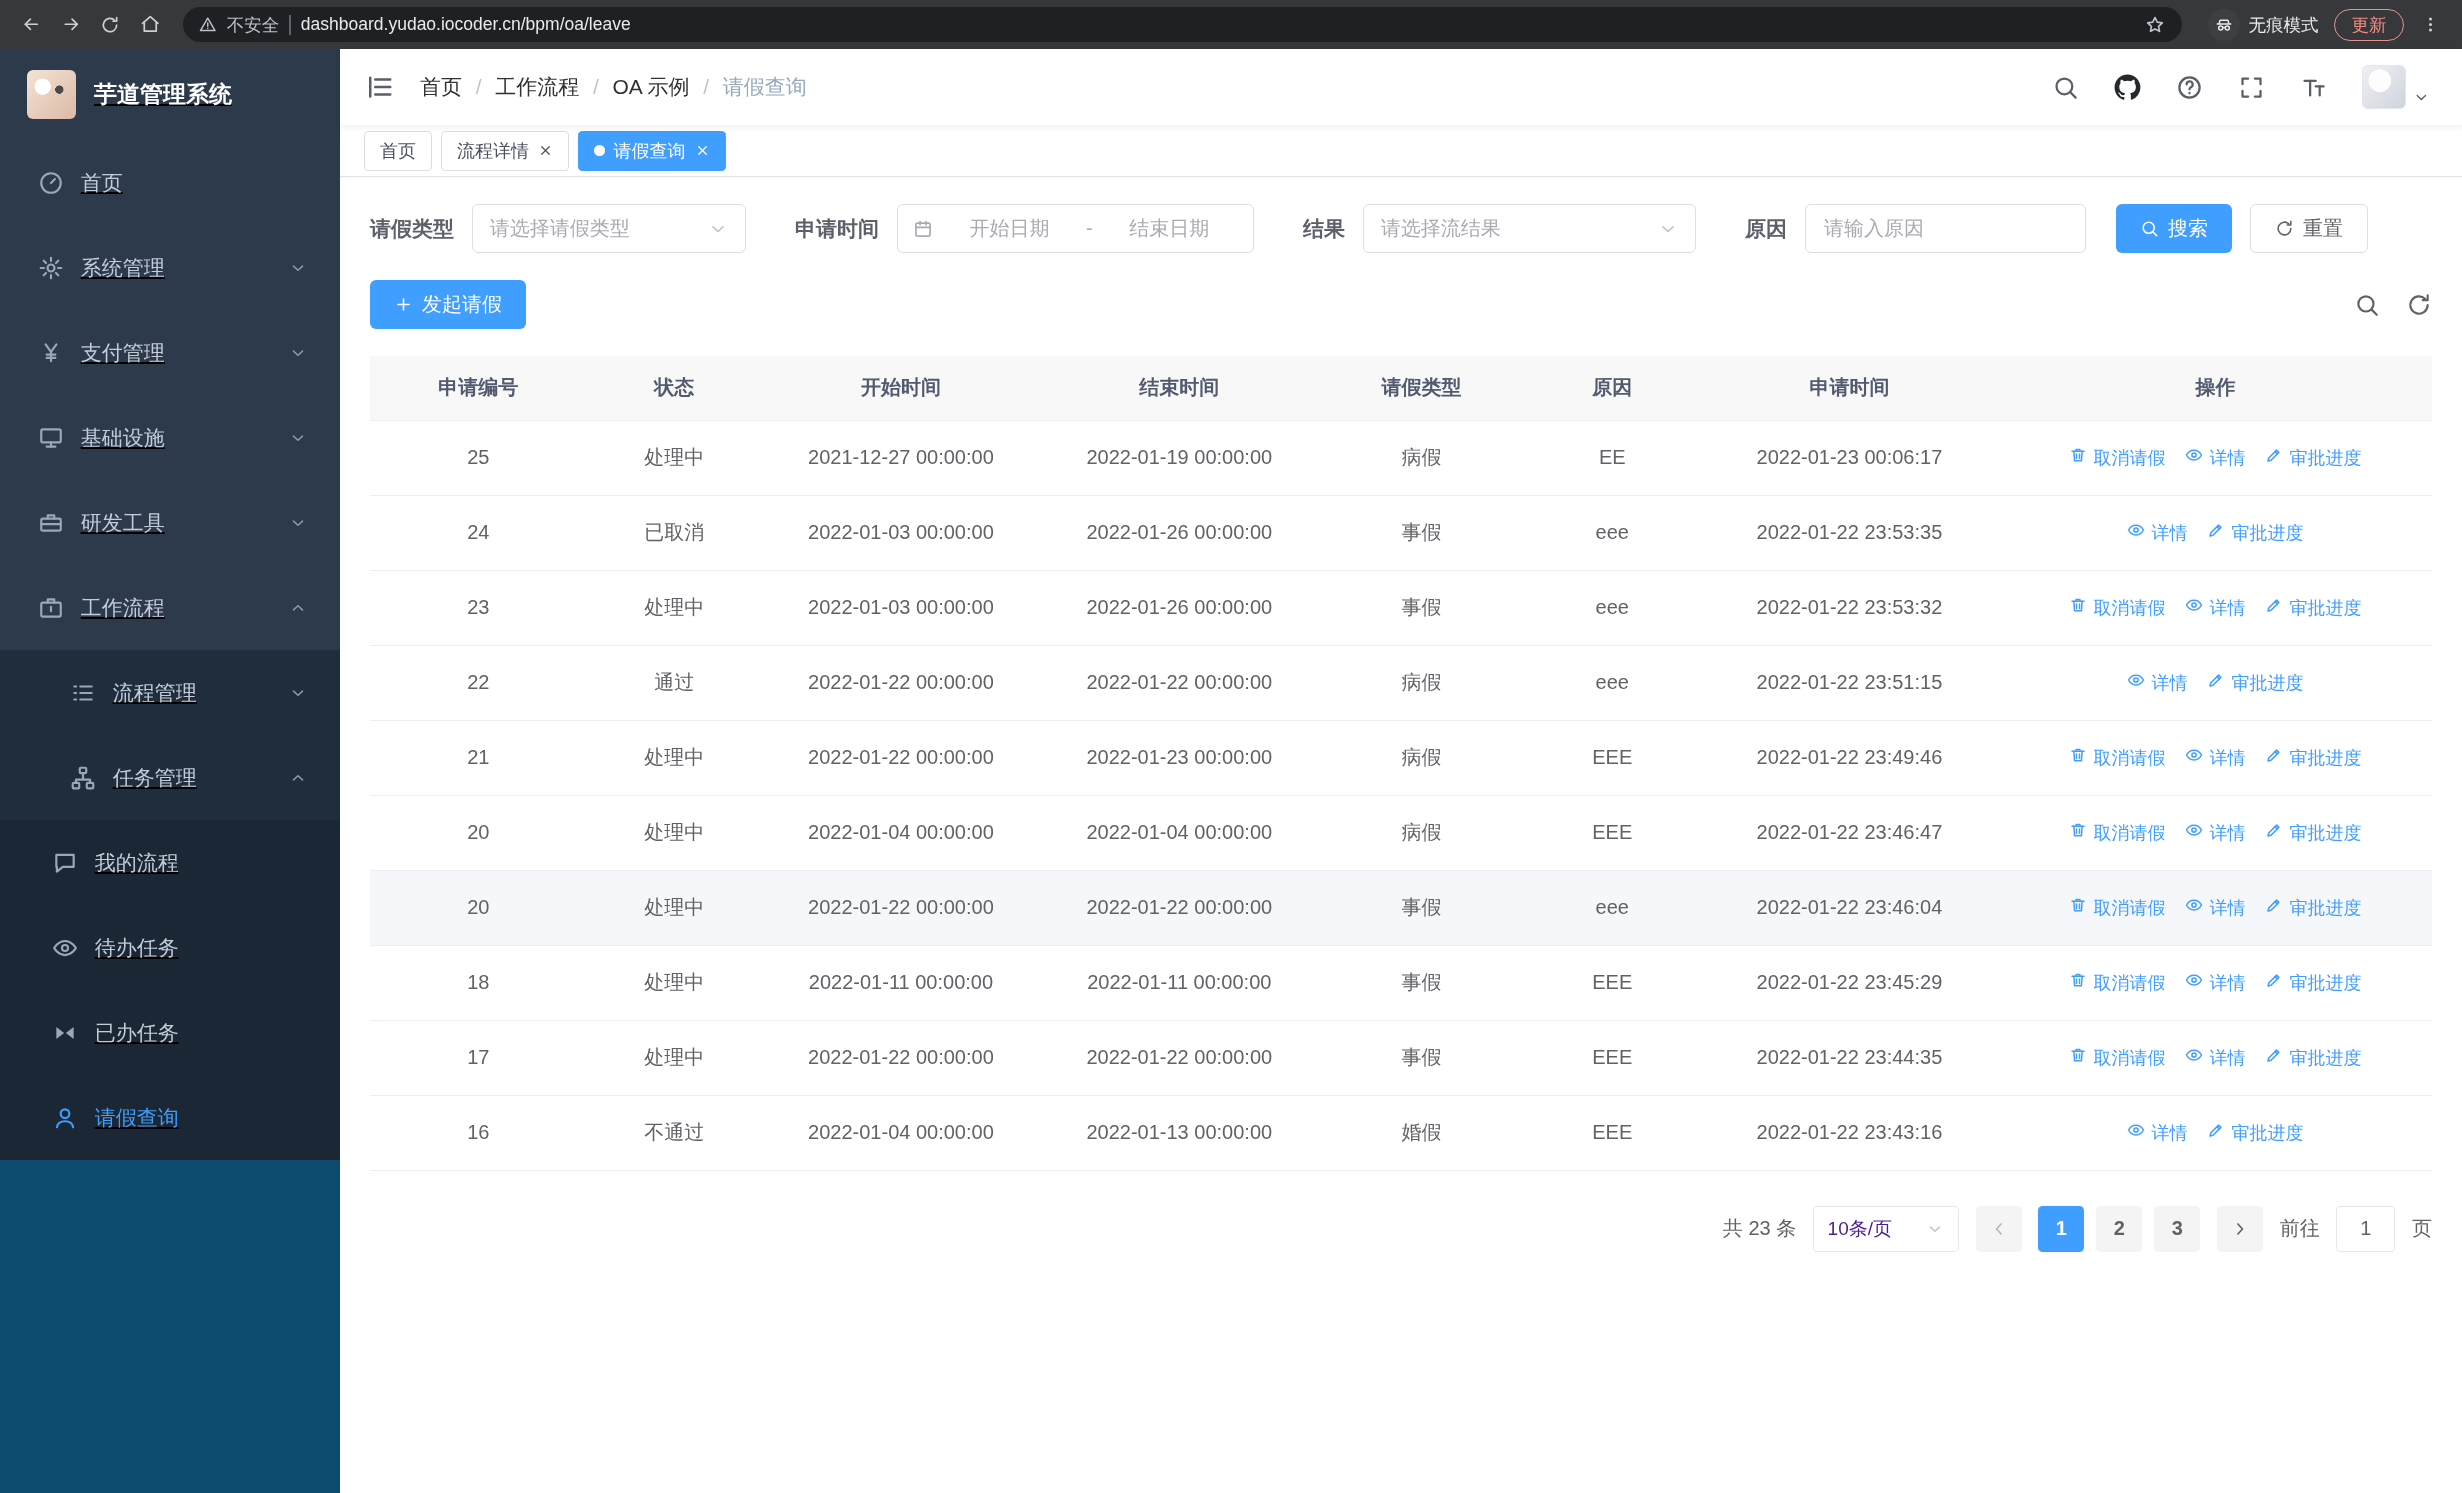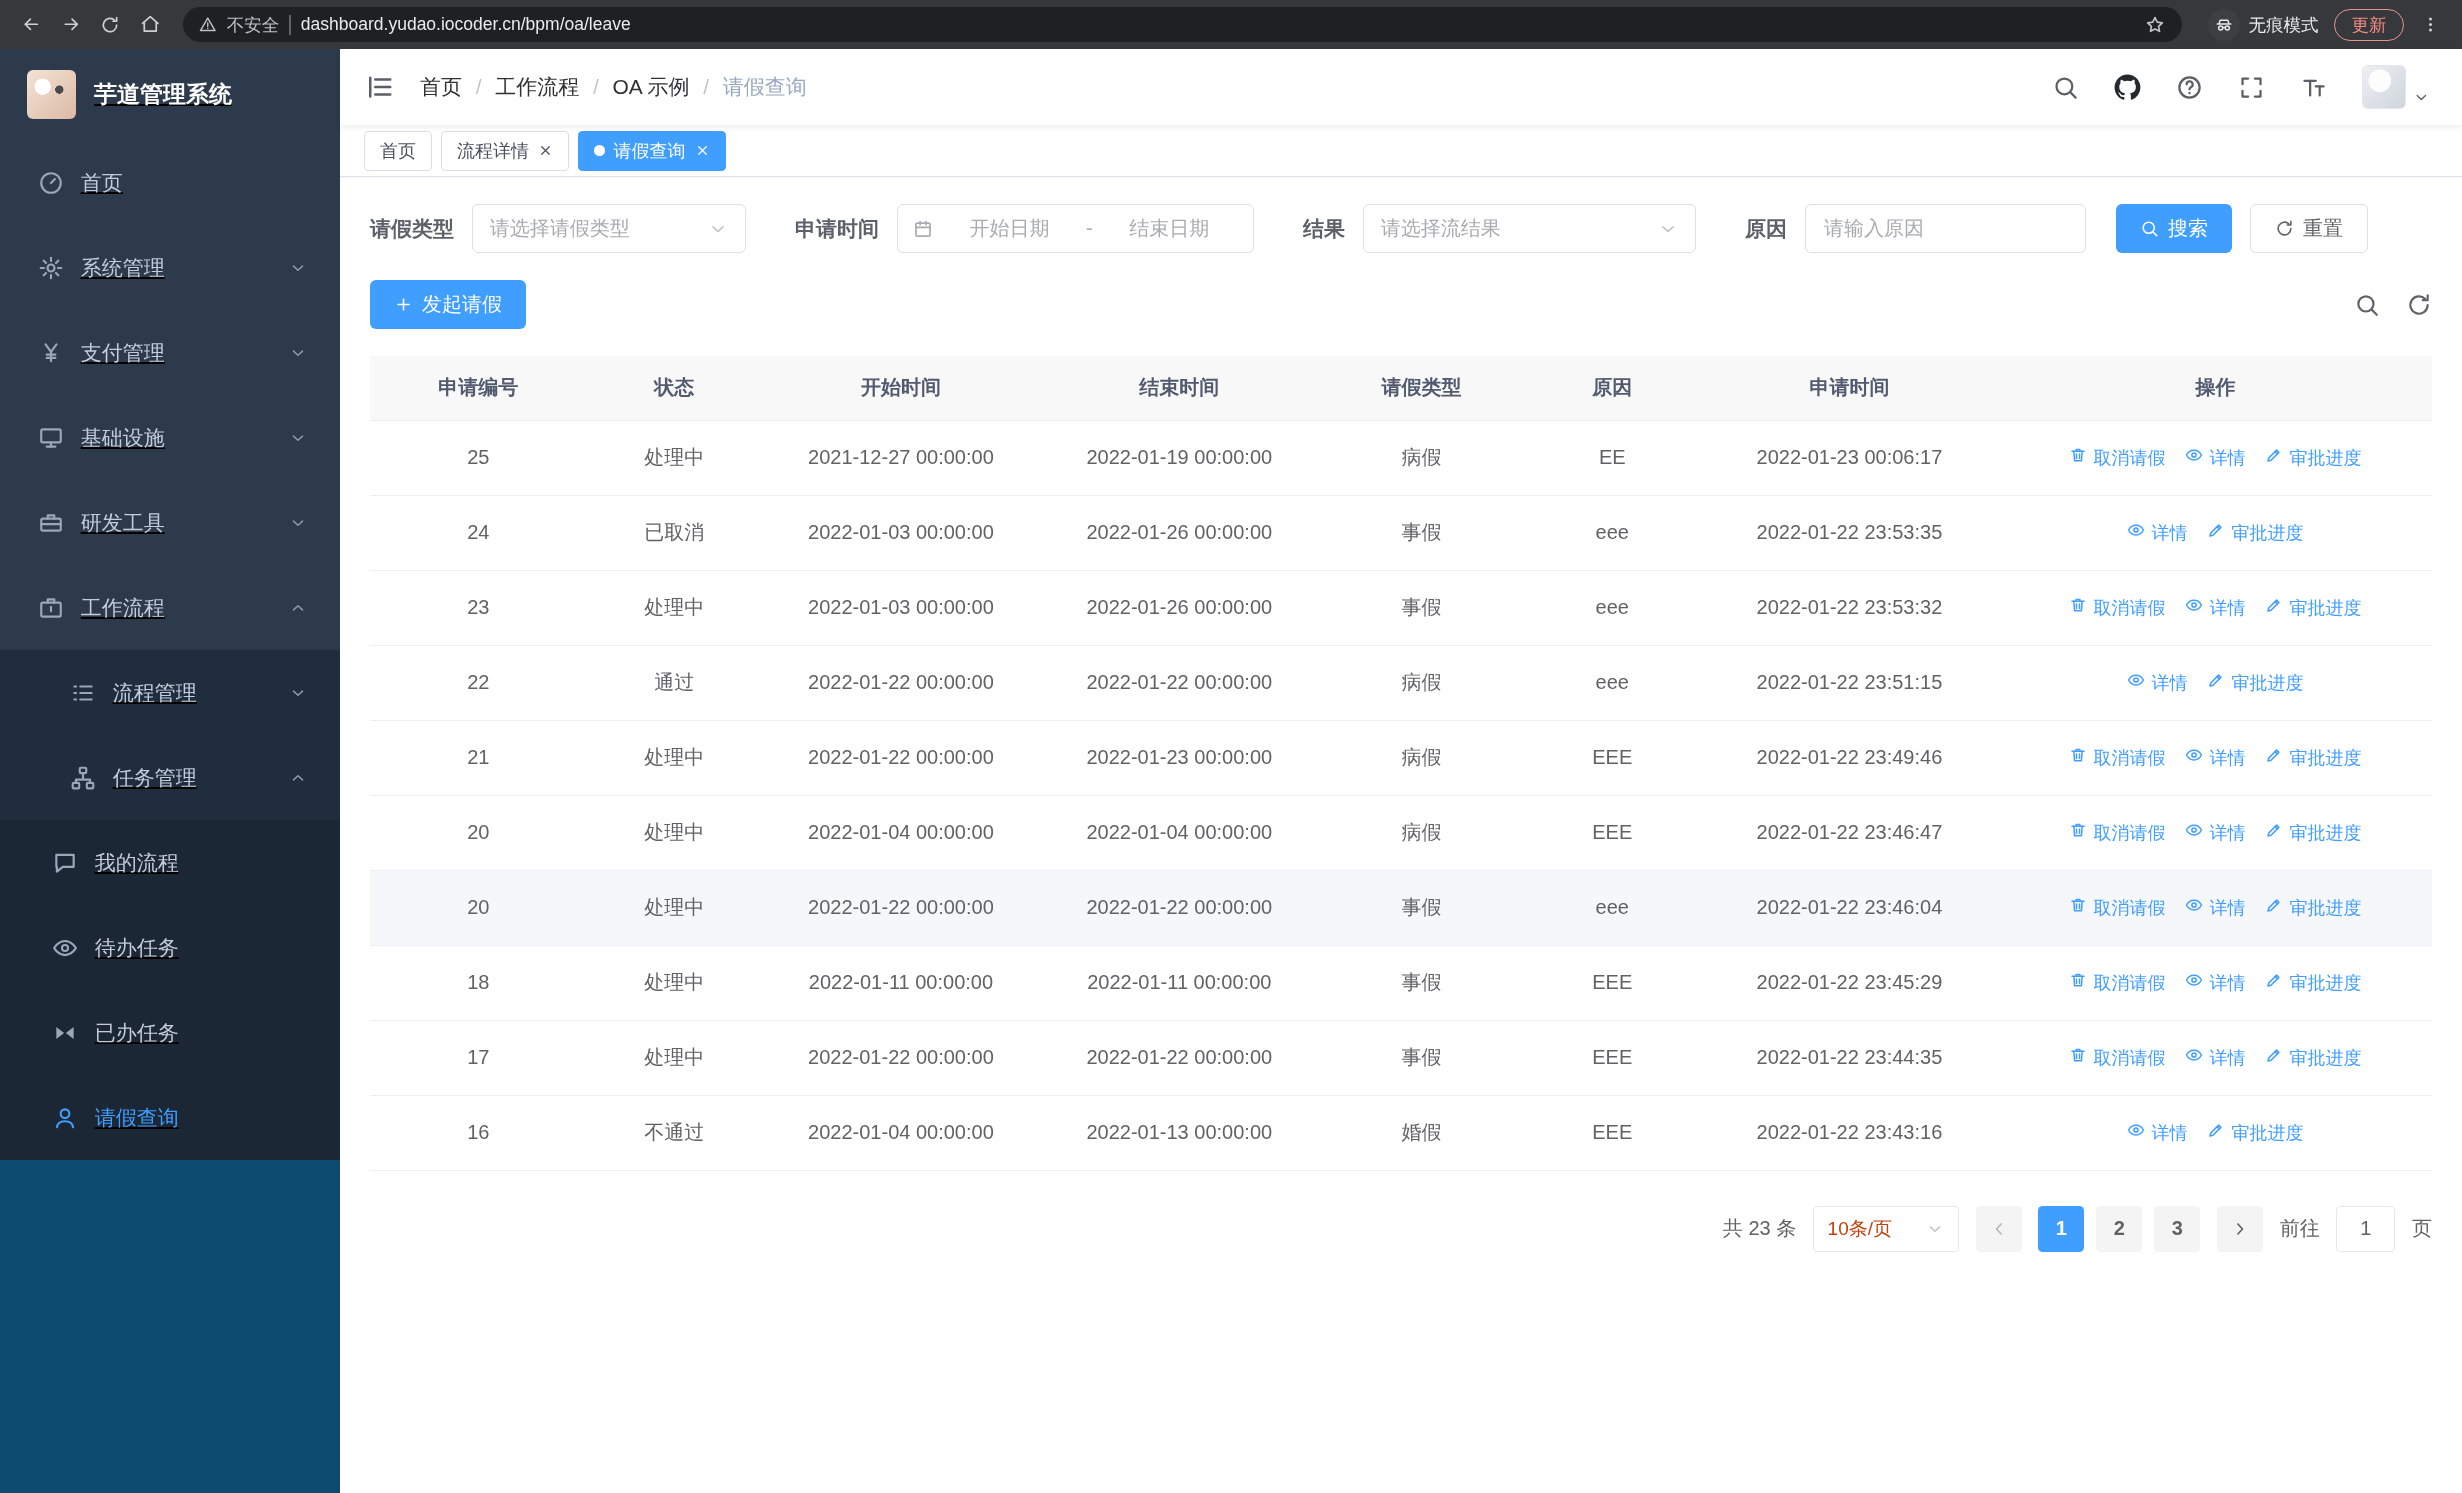--- a/index.html
+++ b/index.html
@@ -95,21 +95,21 @@
   .tool-btn { width:26px; height:26px; cursor:pointer; }
 
   table.table { width:100%; border-collapse:collapse; table-layout:fixed; margin-top:27px; }
   .table th { background:#f8f8f9; height:64px; font-size:20px; font-weight:700; color:#515a6e; border-bottom:1.5px solid #ebeef5; text-align:center; white-space:nowrap; }
   .table td { height:75px; font-size:20px; color:#606266; border-bottom:1.5px solid #ebeef5; text-align:center; white-space:nowrap; overflow:hidden; }
   .table tr.highlight td { background:#f5f7fa; }
   .op-link { color:#409eff; font-size:18px; display:inline-flex; align-items:flex-start; gap:6px; margin:0 10px; cursor:pointer; }
   .op-link .ic { width:18px; height:18px; }
 
   .pagination { margin-top:35px; display:flex; align-items:center; justify-content:flex-end; gap:16.7px; font-size:20px; color:#606266; }
-  .page-size { width:146px; height:46px; border:1.5px solid #e4e7ed; border-radius:4.6px; display:flex; align-items:center; justify-content:space-between; padding:0 13.7px; font-size:19px; color:#c2410c; cursor:pointer; background:#fff; }
+  .page-size { width:146px; height:46px; border:1.5px solid #e4e7ed; border-radius:4.6px; display:flex; align-items:center; justify-content:space-between; padding:0 13.7px; font-size:19px; color:#4c1d95; cursor:pointer; background:#fff; }
   .page-size .chev { width:18px; height:18px; }
   .pager { display:flex; align-items:center; gap:12px; }
   .page-btn { min-width:46px; height:46px; padding:0 6px; background:#f4f4f5; border-radius:4.6px; display:flex; align-items:center; justify-content:center; font-weight:600; color:#606266; cursor:pointer; }
   .page-btn.active { background:#409eff; color:#fff; }
   .page-btn .ic { width:20px; height:20px; }
   .page-btn.prev { color:#b4b7bd; }
   .goto-input { width:59px; height:46px; border:1.5px solid #e4e7ed; border-radius:4.6px; text-align:center; font-size:20px; color:#606266; outline:none; }
 </style>
 </head>
 <body>

